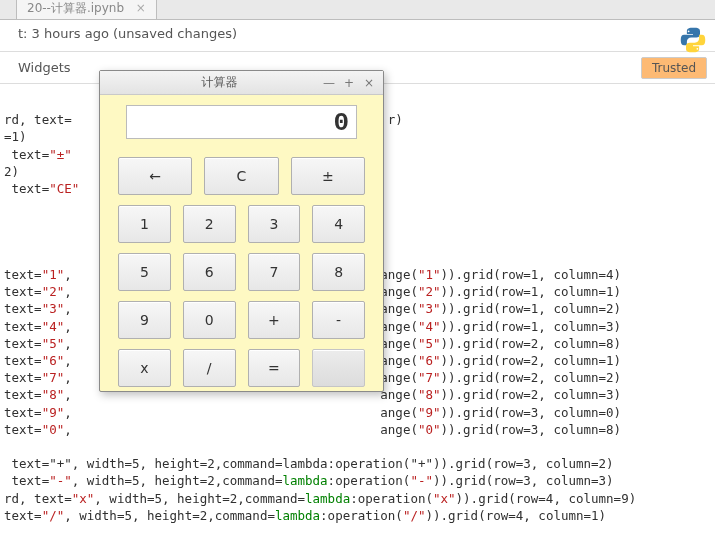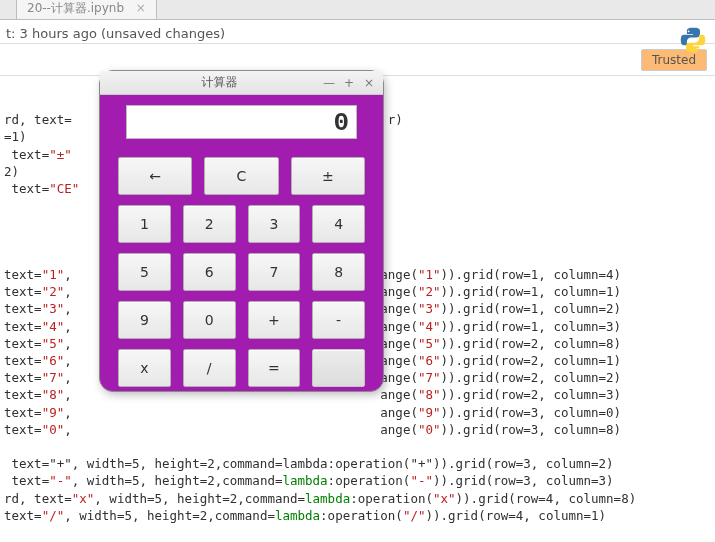--- a/index.html
+++ b/index.html
@@ -3,39 +3,39 @@
 <meta charset="utf-8">
 <style>
 html,body{margin:0;padding:0;width:715px;height:542px;overflow:hidden;background:#fff;font-family:"DejaVu Sans","Liberation Sans",Arial,sans-serif;font-size:13px;color:#333}
 *{box-sizing:border-box}
 
 
 .tabbar{height:20px;background:#e9e9e9;border-bottom:1px solid #bdbdbd;display:flex;align-items:flex-end;padding-left:16px}
 .tabbar .tab{background:#f5f5f5;border:1px solid #bdbdbd;border-bottom:none;border-radius:3px 3px 0 0;padding:2px 10px;font-size:12px;color:#888;position:relative}
 .tabbar .tab .x{margin-left:8px;color:#aaa}
 
-.checkpoint{height:24px;line-height:28px;padding-left:6px;font-size:13px;color:#555;border-bottom:1px solid #ddd}
+.checkpoint{height:32px;line-height:28px;padding-left:18px;font-size:13px;color:#555;border-bottom:1px solid #ddd}
 
 .toolbar{height:32px;border-bottom:1px solid #ddd;display:flex;align-items:center;padding:0 8px;position:relative}
 .toolbar .widgets{font-size:13px;color:#555;padding:5px 10px}
 .toolbar .spacer{flex:1}
 .toolbar .trusted{font-size:12px;color:#555;border:1px solid #ccc;border-radius:2px;padding:3px 10px;background:#fdba74}
 .py-logo{position:absolute;right:8px;top:26px}
 .py-logo svg{width:28px;height:28px}
 
 
 .notebook{position:absolute;left:0;right:0;top:94px;bottom:0;padding-left:4px;font-family:"DejaVu Sans Mono","Liberation Mono",monospace;font-size:12.5px;line-height:17.2px;white-space:pre;color:#303030}
 .s{color:#ba2121}
 .k{color:#008000;font-weight:normal}
 
 
 .watermark{position:absolute;right:12px;bottom:10px;font-size:14px;color:#ccc;letter-spacing:1px;pointer-events:none}
 
 
-.calcwin{position:absolute;left:99px;top:70px;width:285px;height:322px;background:#a21caf;border:1px solid #8a8a8a;box-shadow:2px 3px 8px rgba(0,0,0,0.25);border-radius:14px}
+.calcwin{position:absolute;left:99px;top:70px;width:285px;height:322px;background:#fef9c3;border:1px solid #8a8a8a;box-shadow:2px 3px 8px rgba(0,0,0,0.25);border-radius:2px}
 .titlebar{height:24px;background:linear-gradient(#f4f4f4,#e3e3e3);border-bottom:1px solid #c9c9c9;display:flex;align-items:center;padding:0 6px;font-size:12px;color:#555}
 .titlebar .title{flex:1;text-align:center}
 .titlebar .wbtn{width:16px;height:14px;margin-left:4px;display:flex;align-items:center;justify-content:center;color:#777;cursor:default}
 
 .display{margin:10px 26px 10px 26px;height:34px;background:#fff;border:1px solid #bbb;font-family:"Courier New",monospace;font-weight:bold;font-size:26px;text-align:right;padding:2px 6px 0 6px;letter-spacing:1px}
 
 .pad{padding:8px 18px 0 18px}
 .row{display:flex;gap:12px;margin-bottom:10px}
 .btn{flex:1;height:38px;background:linear-gradient(#f7f7f7,#e7e7e7);border:1px solid #b0b0b0;border-radius:2px;display:flex;align-items:center;justify-content:center;font-size:14px;color:#333;box-shadow:inset 0 1px 0 #fff}
 .btn.blank{background:linear-gradient(#ececec,#dcdcdc);border-color:#c5c5c5;color:transparent}
@@ -46,20 +46,21 @@
 <div class="tabbar">
   <div class="tab">
     <span>20--计算器.ipynb</span>
     <span class="x">×</span>
   </div>
 </div>
 
 <div class="checkpoint">t: 3 hours ago (unsaved changes)</div>
 
 <div class="toolbar">
+  <div class="widgets">Widgets</div>
   <div class="spacer"></div>
   <div class="trusted">Trusted</div>
 </div>
 <div class="py-logo">
   <svg viewBox="0 0 32 32">
       <path fill="#3776ab" d="M15 2c-5 0-6 2-6 4v3h7v1H6c-3 0-4 2-4 6s1 6 4 6h3v-4c0-3 2-5 5-5h6c2 0 4-1 4-4V6c0-2-1-4-6-4h-3zM11 5a1 1 0 110 2 1 1 0 010-2z"></path>
       <path fill="#ffd43b" d="M17 30c5 0 6-2 6-4v-3h-7v-1h10c3 0 4-2 4-6s-1-6-4-6h-3v4c0 3-2 5-5 5h-6c-2 0-4 1-4 4v3c0 2 1 4 6 4h3zm4-3a1 1 0 110-2 1 1 0 010 2z"></path>
     </svg>
 </div>
 
@@ -79,21 +80,21 @@
 <span>text=</span><span class="s">"4"</span><span>,</span>                                         <span>ange(</span><span class="s">"4"</span><span>)).grid(row=1, column=3)</span>
 <span>text=</span><span class="s">"5"</span><span>,</span>                                         <span>ange(</span><span class="s">"5"</span><span>)).grid(row=2, column=8)</span>
 <span>text=</span><span class="s">"6"</span><span>,</span>                                         <span>ange(</span><span class="s">"6"</span><span>)).grid(row=2, column=1)</span>
 <span>text=</span><span class="s">"7"</span><span>,</span>                                         <span>ange(</span><span class="s">"7"</span><span>)).grid(row=2, column=2)</span>
 <span>text=</span><span class="s">"8"</span><span>,</span>                                         <span>ange(</span><span class="s">"8"</span><span>)).grid(row=2, column=3)</span>
 <span>text=</span><span class="s">"9"</span><span>,</span>                                         <span>ange(</span><span class="s">"9"</span><span>)).grid(row=3, column=0)</span>
 <span>text=</span><span class="s">"0"</span><span>,</span>                                         <span>ange(</span><span class="s">"0"</span><span>)).grid(row=3, column=8)</span>
 
 <span> text="+", width=5, height=2,command=lambda:operation("+")).grid(row=3, column=2)</span>
 <span> text=</span><span class="s">"-"</span><span>, width=5, height=2,command=</span><span class="k">lambda</span><span>:operation(</span><span class="s">"-"</span><span>)).grid(row=3, column=3)</span>
-<span>rd, text=</span><span class="s">"x"</span><span>, width=5, height=2,command=</span><span class="k">lambda</span><span>:operation(</span><span class="s">"x"</span><span>)).grid(row=4, column=8)</span>
+<span>rd, text=</span><span class="s">"x"</span><span>, width=5, height=2,command=</span><span class="k">lambda</span><span>:operation(</span><span class="s">"x"</span><span>)).grid(row=4, column=9)</span>
 <span>text=</span><span class="s">"/"</span><span>, width=5, height=2,command=</span><span class="k">lambda</span><span>:operation(</span><span class="s">"/"</span><span>)).grid(row=4, column=1)</span>
 </div>
 
 <div class="watermark"></div>
 
 <div class="calcwin">
   <div class="titlebar">
     <span style="width:16px"></span>
     <span class="title">计算器</span>
     <span class="wbtn">—</span>

